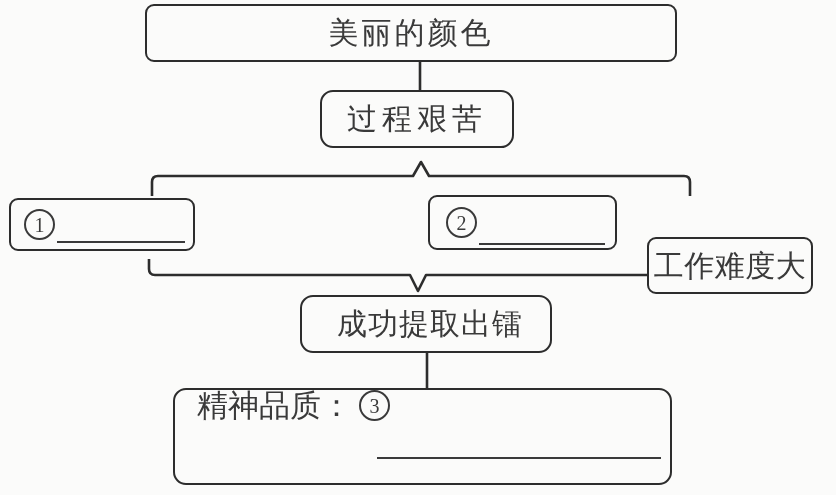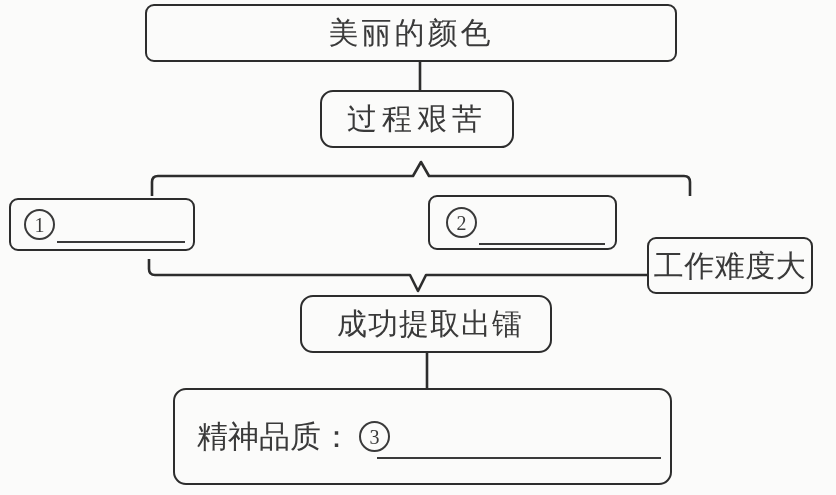--- a/index.html
+++ b/index.html
@@ -71,21 +71,21 @@
     position: absolute;
     height: 0;
     border-top: 2.2px solid var(--text);
   }
   .blank1 .blankline { left:46px; top:41px; width:128px; }
   .blank2 .blankline { left:49px; top:46px; width:126px; }
   .quality .blankline { left:202px; top:67px; width:284px; }
   .q-text {
     position: absolute;
     left: 22px; top: 0; height: 100%;
-    display: flex; align-items: center; gap: 7px;
+    display: flex; align-items: flex-start; gap: 7px;
     font-size: 31px;
   }
 </style>
 </head>
 <body>
 
 <div class="canvas">
 
   <svg class="wires" viewBox="0 0 836 495" aria-hidden="true">
 

